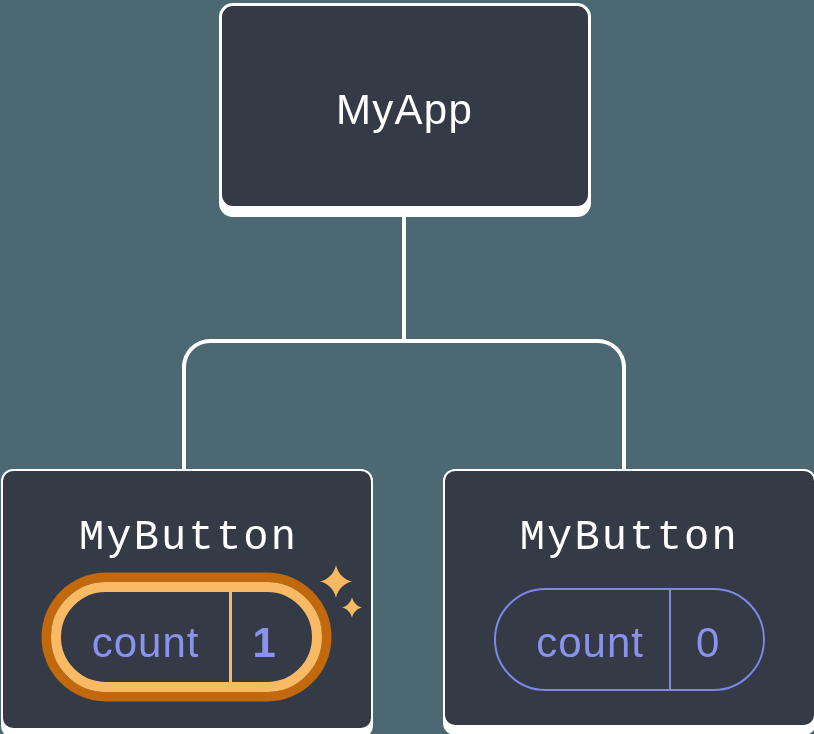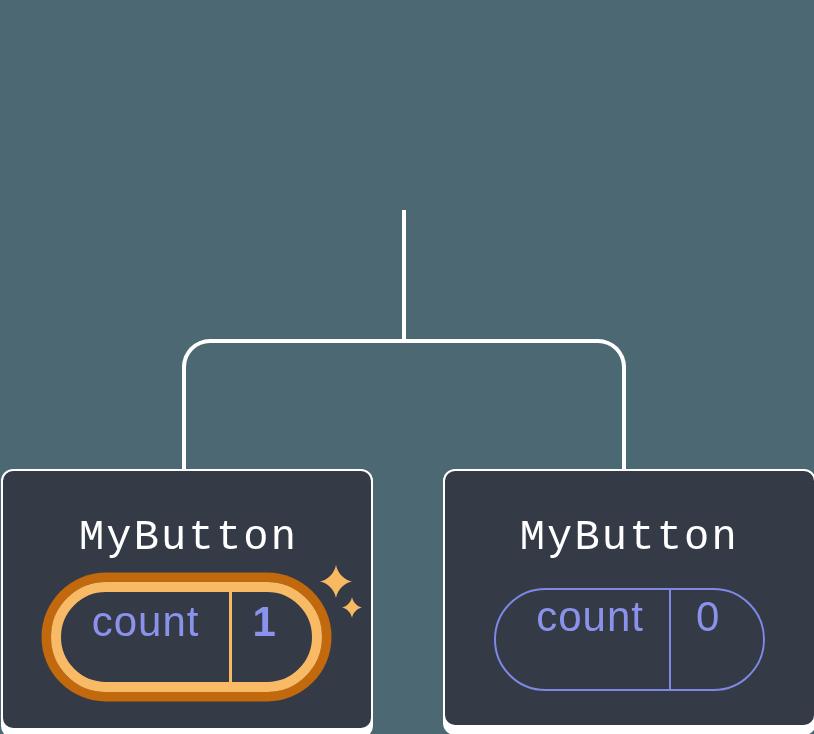--- a/index.html
+++ b/index.html
@@ -79,21 +79,21 @@
     position: absolute;
     display: flex;
     align-items: stretch;
     font-size: 42px;
     color: #8A92EB;
     border-radius: 999px;
     overflow: hidden;
   }
   .pill .cell {
     display: flex;
-    align-items: flex-start;
+    align-items: center;
     box-sizing: border-box;
   }
   .pill .cell-name  { justify-content: flex-end; }
   .pill .cell-value { justify-content: flex-start; }
 
   .pill-plain {
     left: 49px; top: 117.5px;
     width: 267px; height: 99px;
     border: 2px solid #7F88E5;
   }
@@ -120,20 +120,23 @@
   .sparkle-small { left: 342px; top: 597px; }
 </style>
 </head>
 <body>
 
 <div class="stage">
 
   <div class="stem"></div>
   <div class="branch"></div>
 
+  <div class="node node-root">
+    <span class="node-label root-label">MyApp</span>
+  </div>
 
   <div class="node node-child-left">
     <span class="node-label child-label">MyButton</span>
     <div class="pill pill-highlight">
       <div class="cell cell-name">
           <span class="pill-text">count</span>
         </div>
       <div class="divider"></div>
       <div class="cell cell-value">
           <span>1</span>

